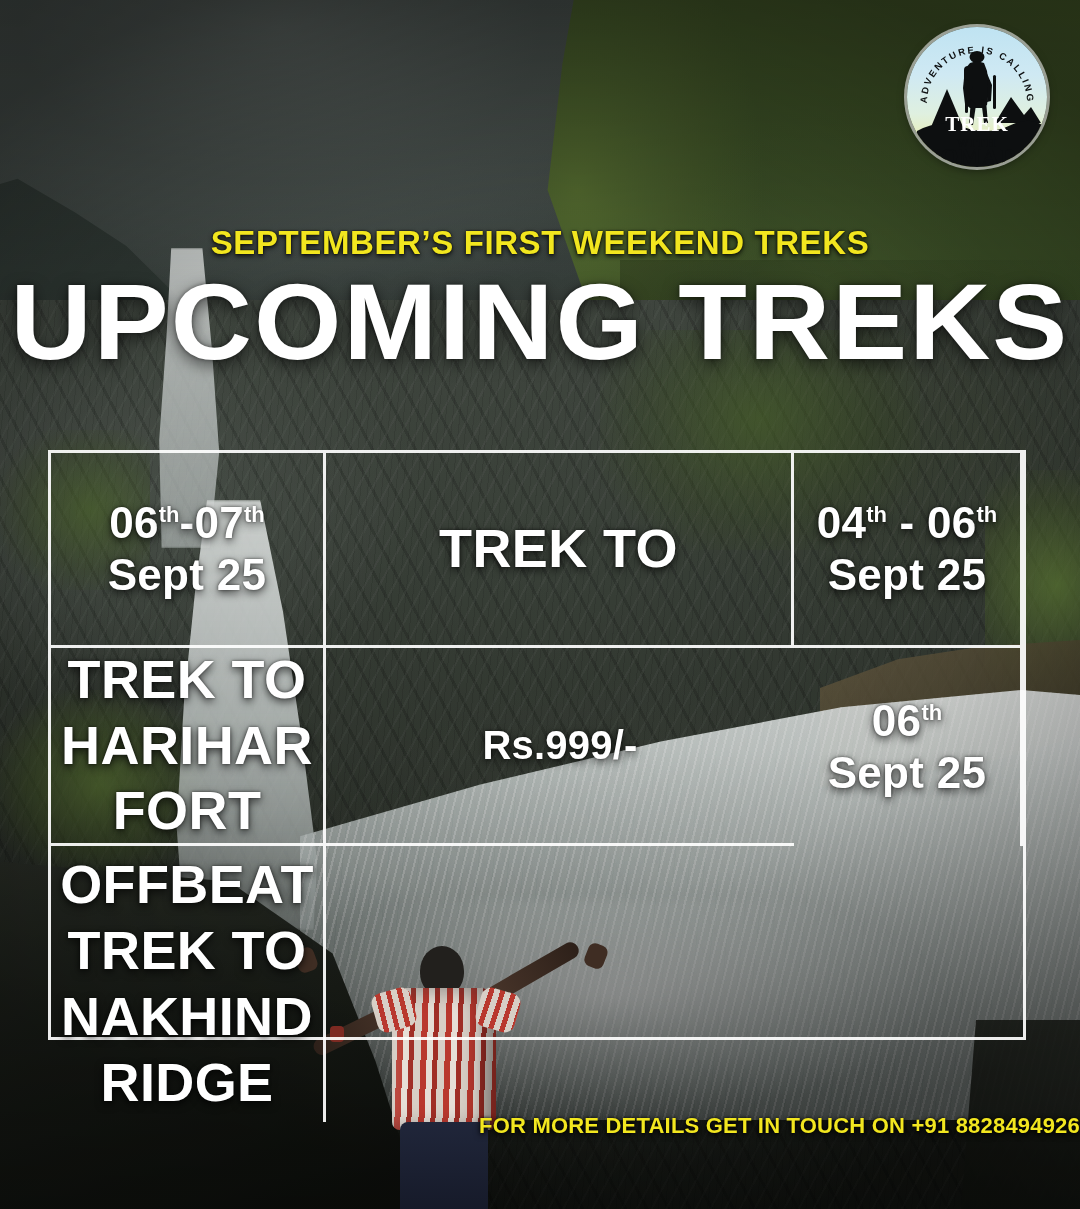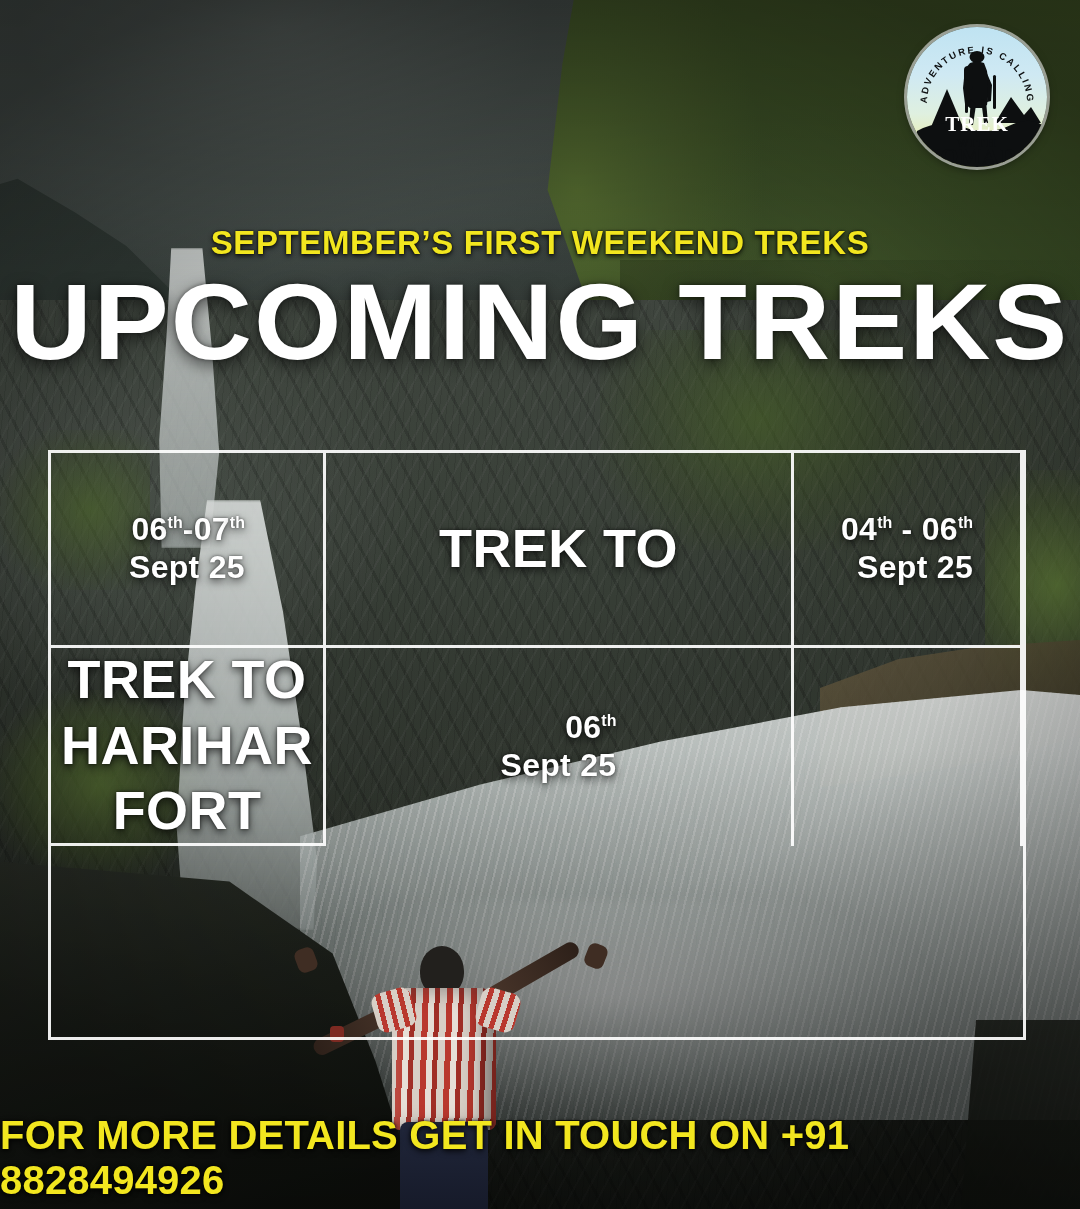--- a/index.html
+++ b/index.html
@@ -199,29 +199,29 @@
     grid-template-rows:195px 198px 1fr;
   }
   .cell{
     position:relative;display:flex;align-items:center;justify-content:center;
     text-align:center;color:#fff;padding:6px 10px;
     text-shadow:0 3px 9px rgba(0,0,0,.72),0 0 3px rgba(0,0,0,.55);
   }
   .cell.b-r{border-right:3px solid rgba(255,255,255,.92);}
   .cell.b-b{border-bottom:3px solid rgba(255,255,255,.92);}
 
-  .date-txt{font-size:32px;font-weight:bold;line-height:1.18;letter-spacing:.3px;text-align:right;}
+  .date-txt{font-size:44px;font-weight:bold;line-height:1.18;letter-spacing:.3px;}
   .date-txt sup{font-size:.5em;vertical-align:super;font-weight:bold;letter-spacing:0;}
   .name-txt{font-size:54px;font-weight:bold;line-height:1.22;letter-spacing:.4px;}
   .price-txt{font-size:40px;font-weight:bold;letter-spacing:.2px;}
 
   
   .footer{
-    position:absolute;left:0;right:0;top:1113px;text-align:left;
-    font-size:40px;font-weight:bold;letter-spacing:.2px;
+    position:absolute;left:0;right:0;top:1113px;text-align:right;
+    font-size:22px;font-weight:bold;letter-spacing:.2px;
     color:#f2e61f;
     text-shadow:0 2px 6px rgba(0,0,0,.9),0 0 3px rgba(0,0,0,.85);
   }
 </style>
 </head>
 <body>
 
 <div id="poster">
 
   <div class="bg">
@@ -314,29 +314,33 @@
         <span>04</span><sup>th</sup><span> - </span><span>06</span><sup>th</sup><br>
         <span>Sept 25</span>
       </div>
     </div>
     <div class="cell b-r b-b">
       <div class="name-txt">
         <span>TREK TO</span><br>
         <span>HARIHAR FORT</span>
       </div>
     </div>
+    <div class="cell b-b">
+      <div class="price-txt">Rs.999/-</div>
+    </div>
 
     <div class="cell b-r">
       <div class="date-txt">
         <span>06</span><sup>th</sup><span></span><span></span><sup></sup><br>
         <span>Sept 25</span>
       </div>
     </div>
     <div class="cell b-r">
       <div class="name-txt">
-        <br>
+        <span>OFFBEAT TREK TO</span><br>
+        <span>NAKHIND RIDGE</span>
       </div>
     </div>
   </div>
 
   <div class="footer">FOR MORE DETAILS GET IN TOUCH ON +91 8828494926</div>
 
 </div>
 
 </body></html>

